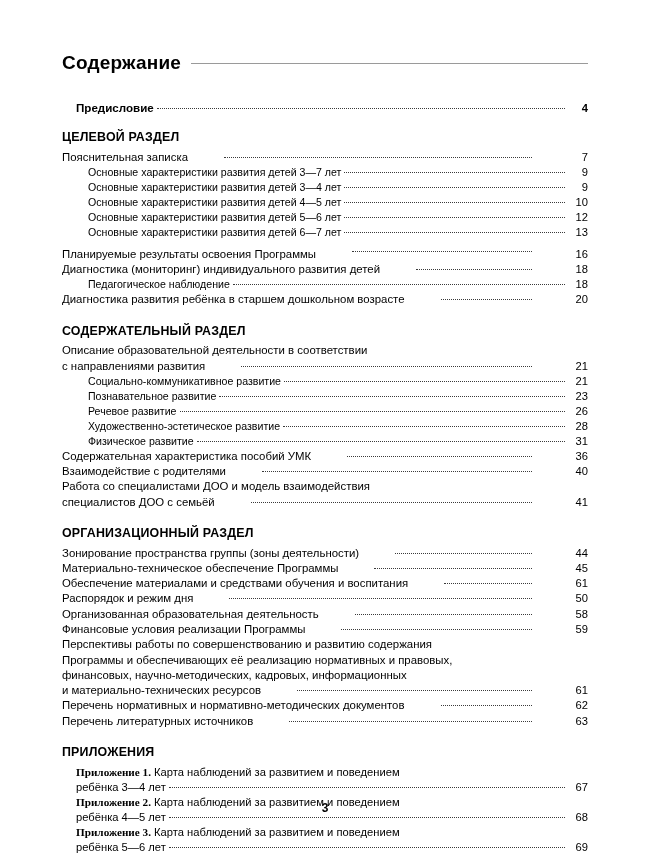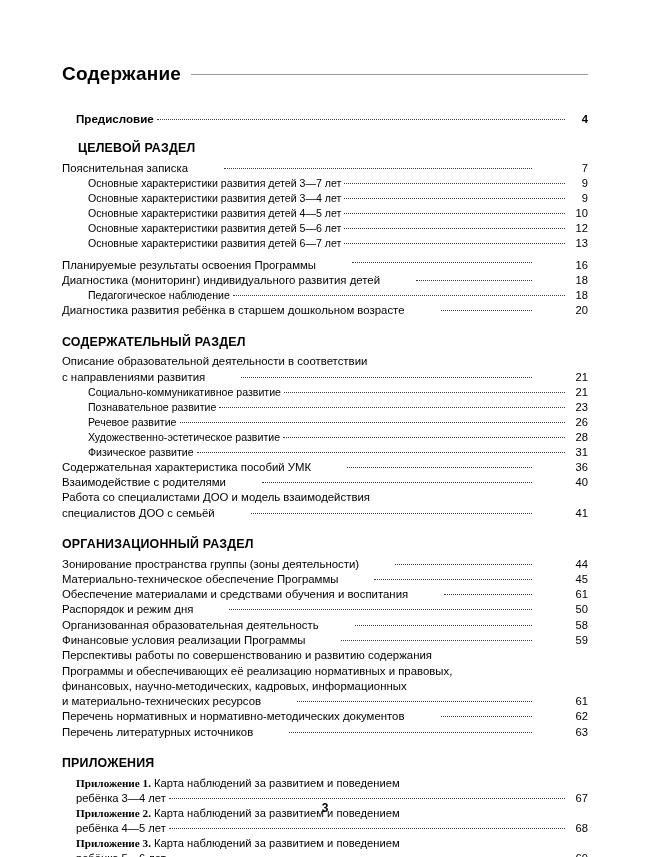--- a/index.html
+++ b/index.html
@@ -22,21 +22,21 @@
     padding: 48px 62px 0 62px;
   }
   .doc-title {
     font-size: 19px;
     font-weight: bold;
     letter-spacing: 0.2px;
     white-space: nowrap;
     display: flex;
     align-items: baseline;
     gap: 10px;
-    margin: 15px 0 26px 0;
+    margin: 4px 0 26px 0;
   }
   .doc-title .rule {
     flex: 1 1 auto;
     height: 1px;
     background: #9a9a9a;
     position: relative;
     top: -5px;
   }
   .toc {
     font-size: 11.2px;
@@ -68,21 +68,21 @@
     border-bottom: none;
   }
 
   .section-head {
     font-weight: bold;
     font-size: 12.4px;
     letter-spacing: 0.2px;
     margin-top: 15px;
     margin-bottom: 4px;
   }
-  .gap-top { margin-top: 13px; margin-left: 16px; }
+  .gap-top { margin-top: 13px; }
   .gap-small { margin-top: 7px; align-items: center; }
   .item-main { font-size: 11.4px; gap: 33px; }
   .item-sub { font-size: 10.6px; margin-left: 26px; }
   .item-sub .page-no { font-size: 11.2px; }
   .appendix-label { font-weight: bold; font-family: Liberation Serif, serif; }
   .appendix-row { font-size: 11.2px; margin-left: 14px; }
   .folio {
     position: absolute;
     bottom: 42px;
     left: 0;

